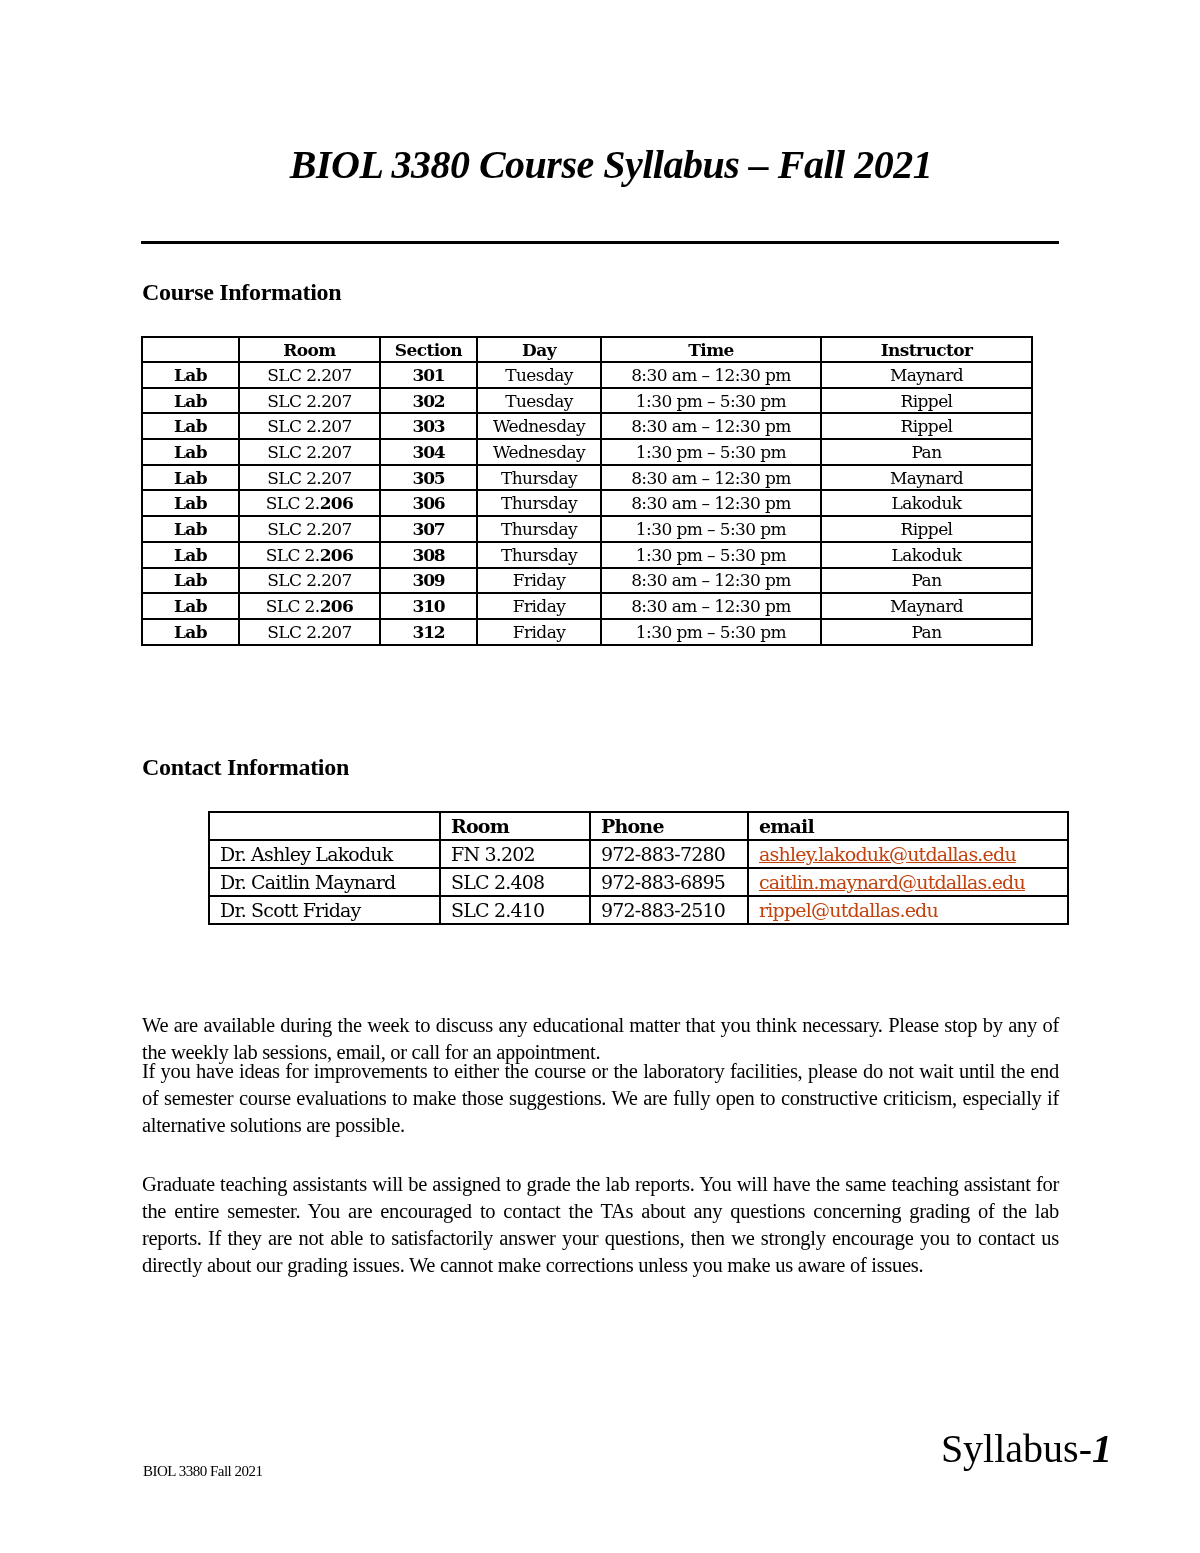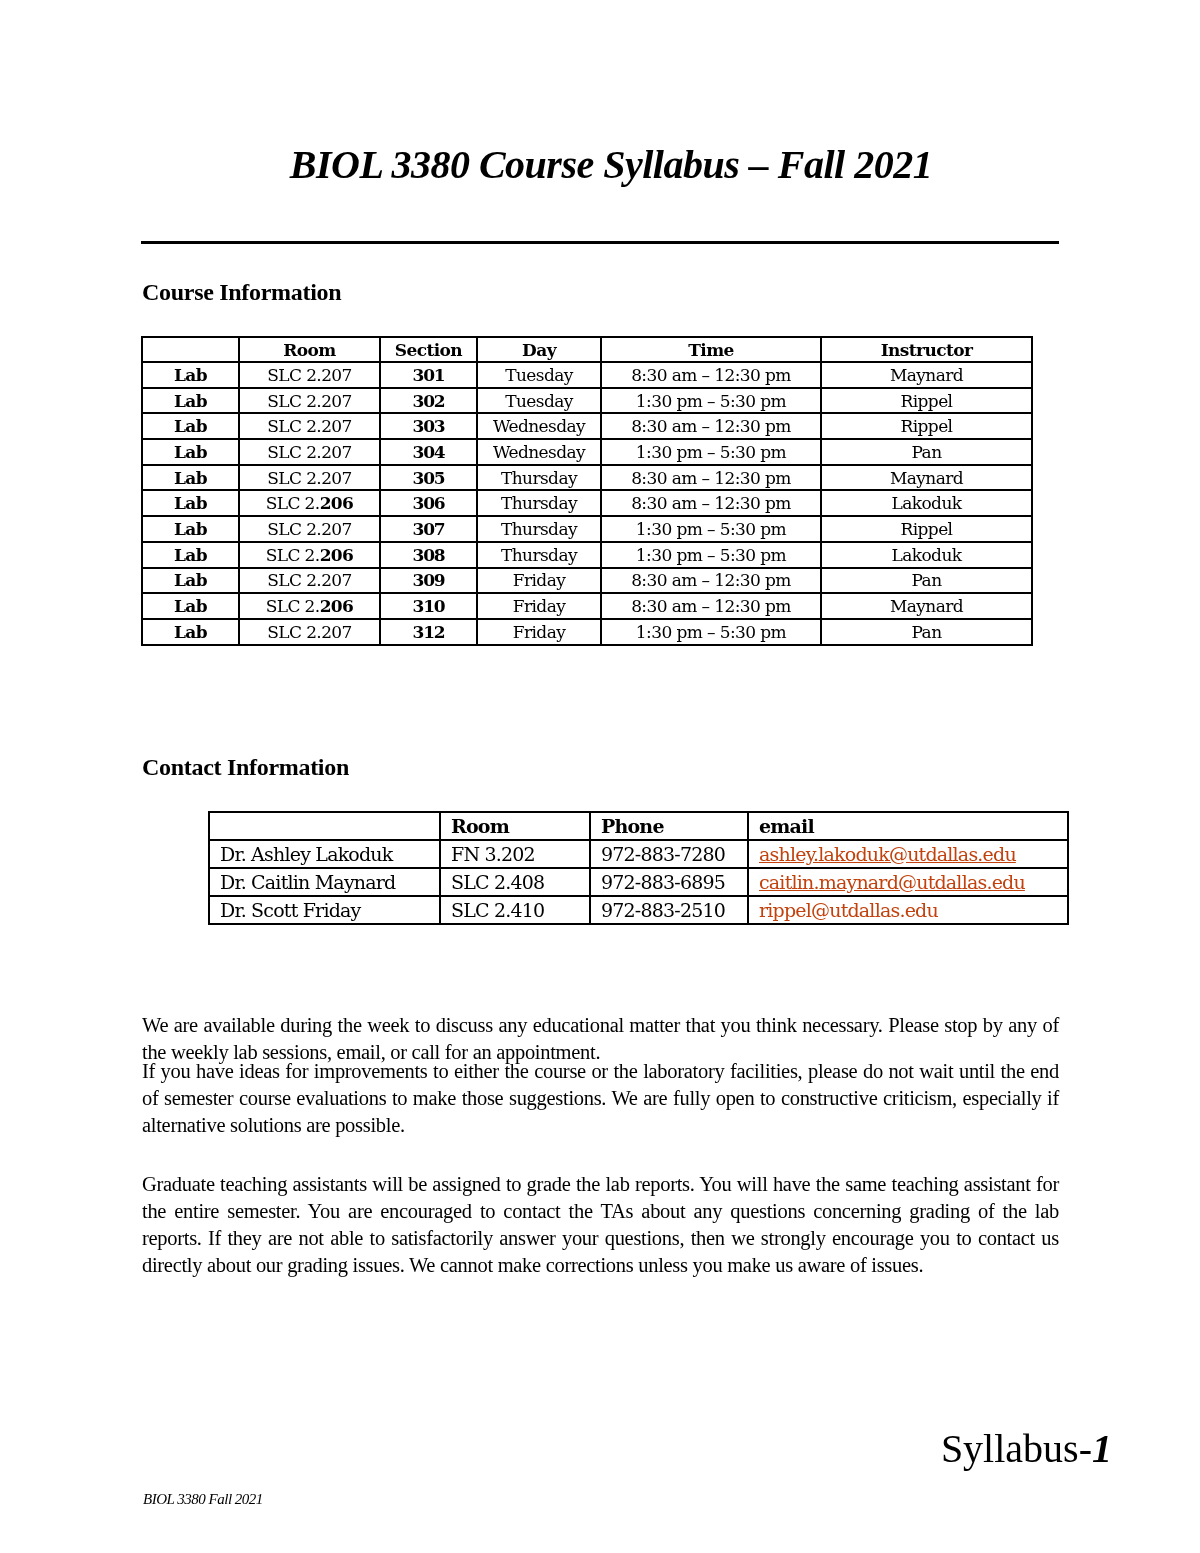--- a/index.html
+++ b/index.html
@@ -110,24 +110,22 @@
       line-height: 27px;
       text-align: justify;
       letter-spacing: -0.3px;
       margin: 0;
     }
     .footer-left {
       position: absolute;
       left: 143px;
       top: 1463px;
       font-family: "Liberation Serif", serif;
-      font-style: italic;
       font-size: 15px;
       letter-spacing: -0.5px;
-      margin-top: 28px;
     }
     .footer-right {
       position: absolute;
       right: 88px;
       top: 1425px;
       font-family: "Liberation Serif", serif;
       font-size: 40px;
       line-height: 48px;
       margin-left: 32px;
     }

